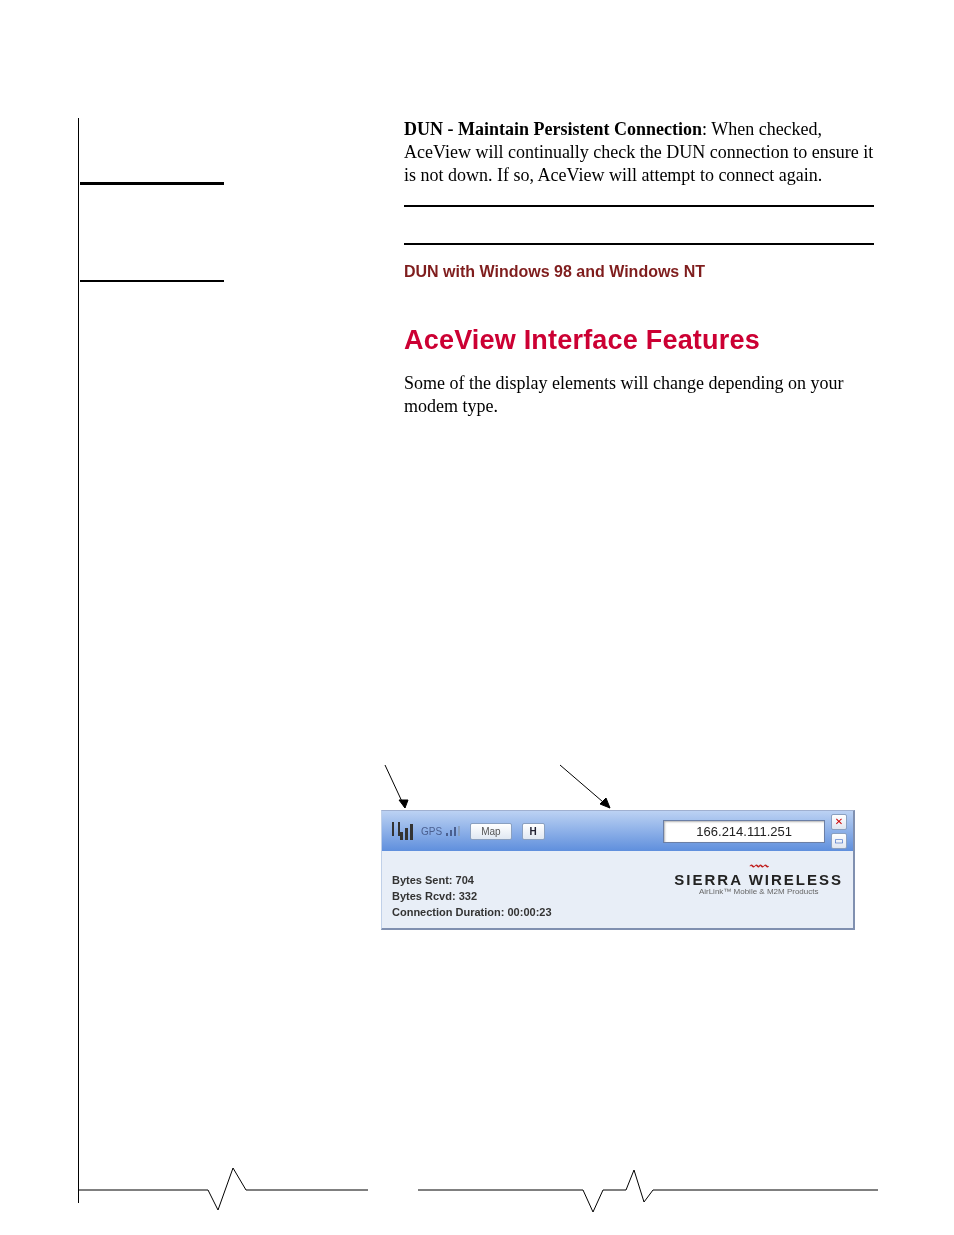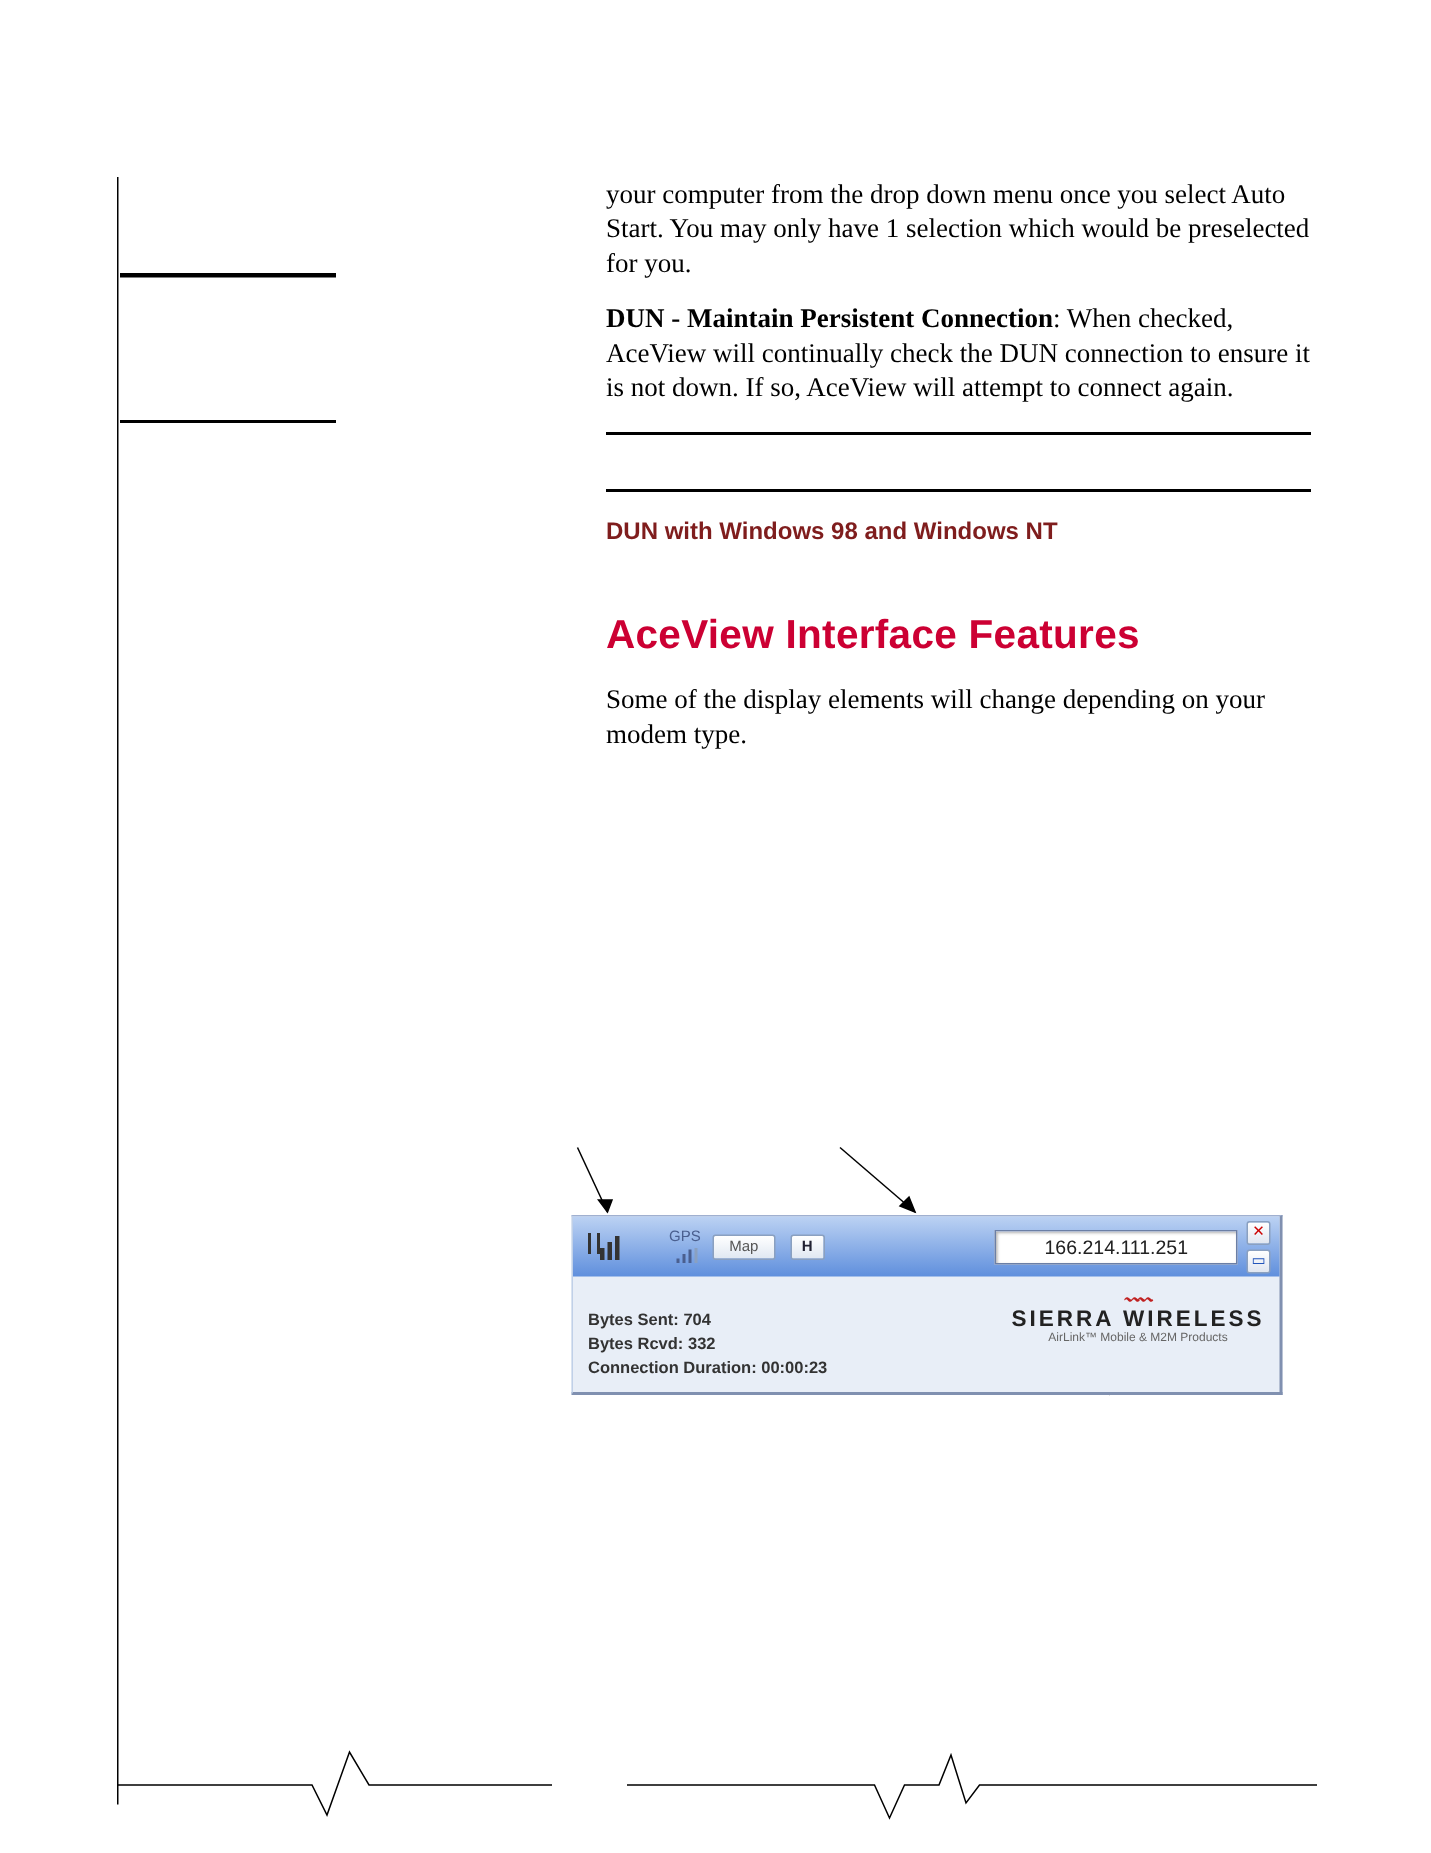--- a/index.html
+++ b/index.html
@@ -104,25 +104,24 @@
     position: relative;
   }
   .sg-icon span.mast {
     position:absolute; left:2px; top:2px; width:4px; height:14px;
     border-left:2px solid #333; border-right:2px solid #333;
   }
   .sg-icon span.bar1{position:absolute;left:10px;bottom:2px;width:3px;height:8px;background:#333;}
   .sg-icon span.bar2{position:absolute;left:15px;bottom:2px;width:3px;height:12px;background:#333;}
   .sg-icon span.bar3{position:absolute;left:20px;bottom:2px;width:3px;height:16px;background:#333;}
   .gps-group {
-    display:flex; align-items:center; margin-left:28px;
+    display:flex; align-items:center; margin-left:3px;
     color:#4a5f8f;
     font-family: Verdana, Arial, sans-serif;
     font-size:10px;
-    flex-direction:column;
   }
   .gps-group svg { margin-left:2px; }
   .btn {
     display:inline-block;
     border:1px solid #8aa0c0;
     background: linear-gradient(#fff,#e0e8f2);
     font-family: Verdana, Arial, sans-serif;
     font-size:10px;
     color:#555;
     padding:2px 10px;
@@ -196,21 +195,20 @@
 <body>
 
 <div class="page">
 
   <div class="vrule"></div>
   <div class="side-hr1"></div>
   <div class="side-hr2"></div>
 
   <div class="content">
 
-    <p class="body-text">your computer from the drop down menu once you select Auto Start. You may only have 1 selection which would be preselected for you.</p>
 
     <p class="body-text">
       <strong>DUN - Maintain Persistent Connection</strong><span>: When checked, AceView will continually check the DUN connection to ensure it is not down. If so, AceView will attempt to connect again.</span>
     </p>
 
     <hr class="mid-rule">
     <hr class="mid-rule2">
 
 
     <p class="sub-heading">DUN with Windows 98 and Windows NT</p>

